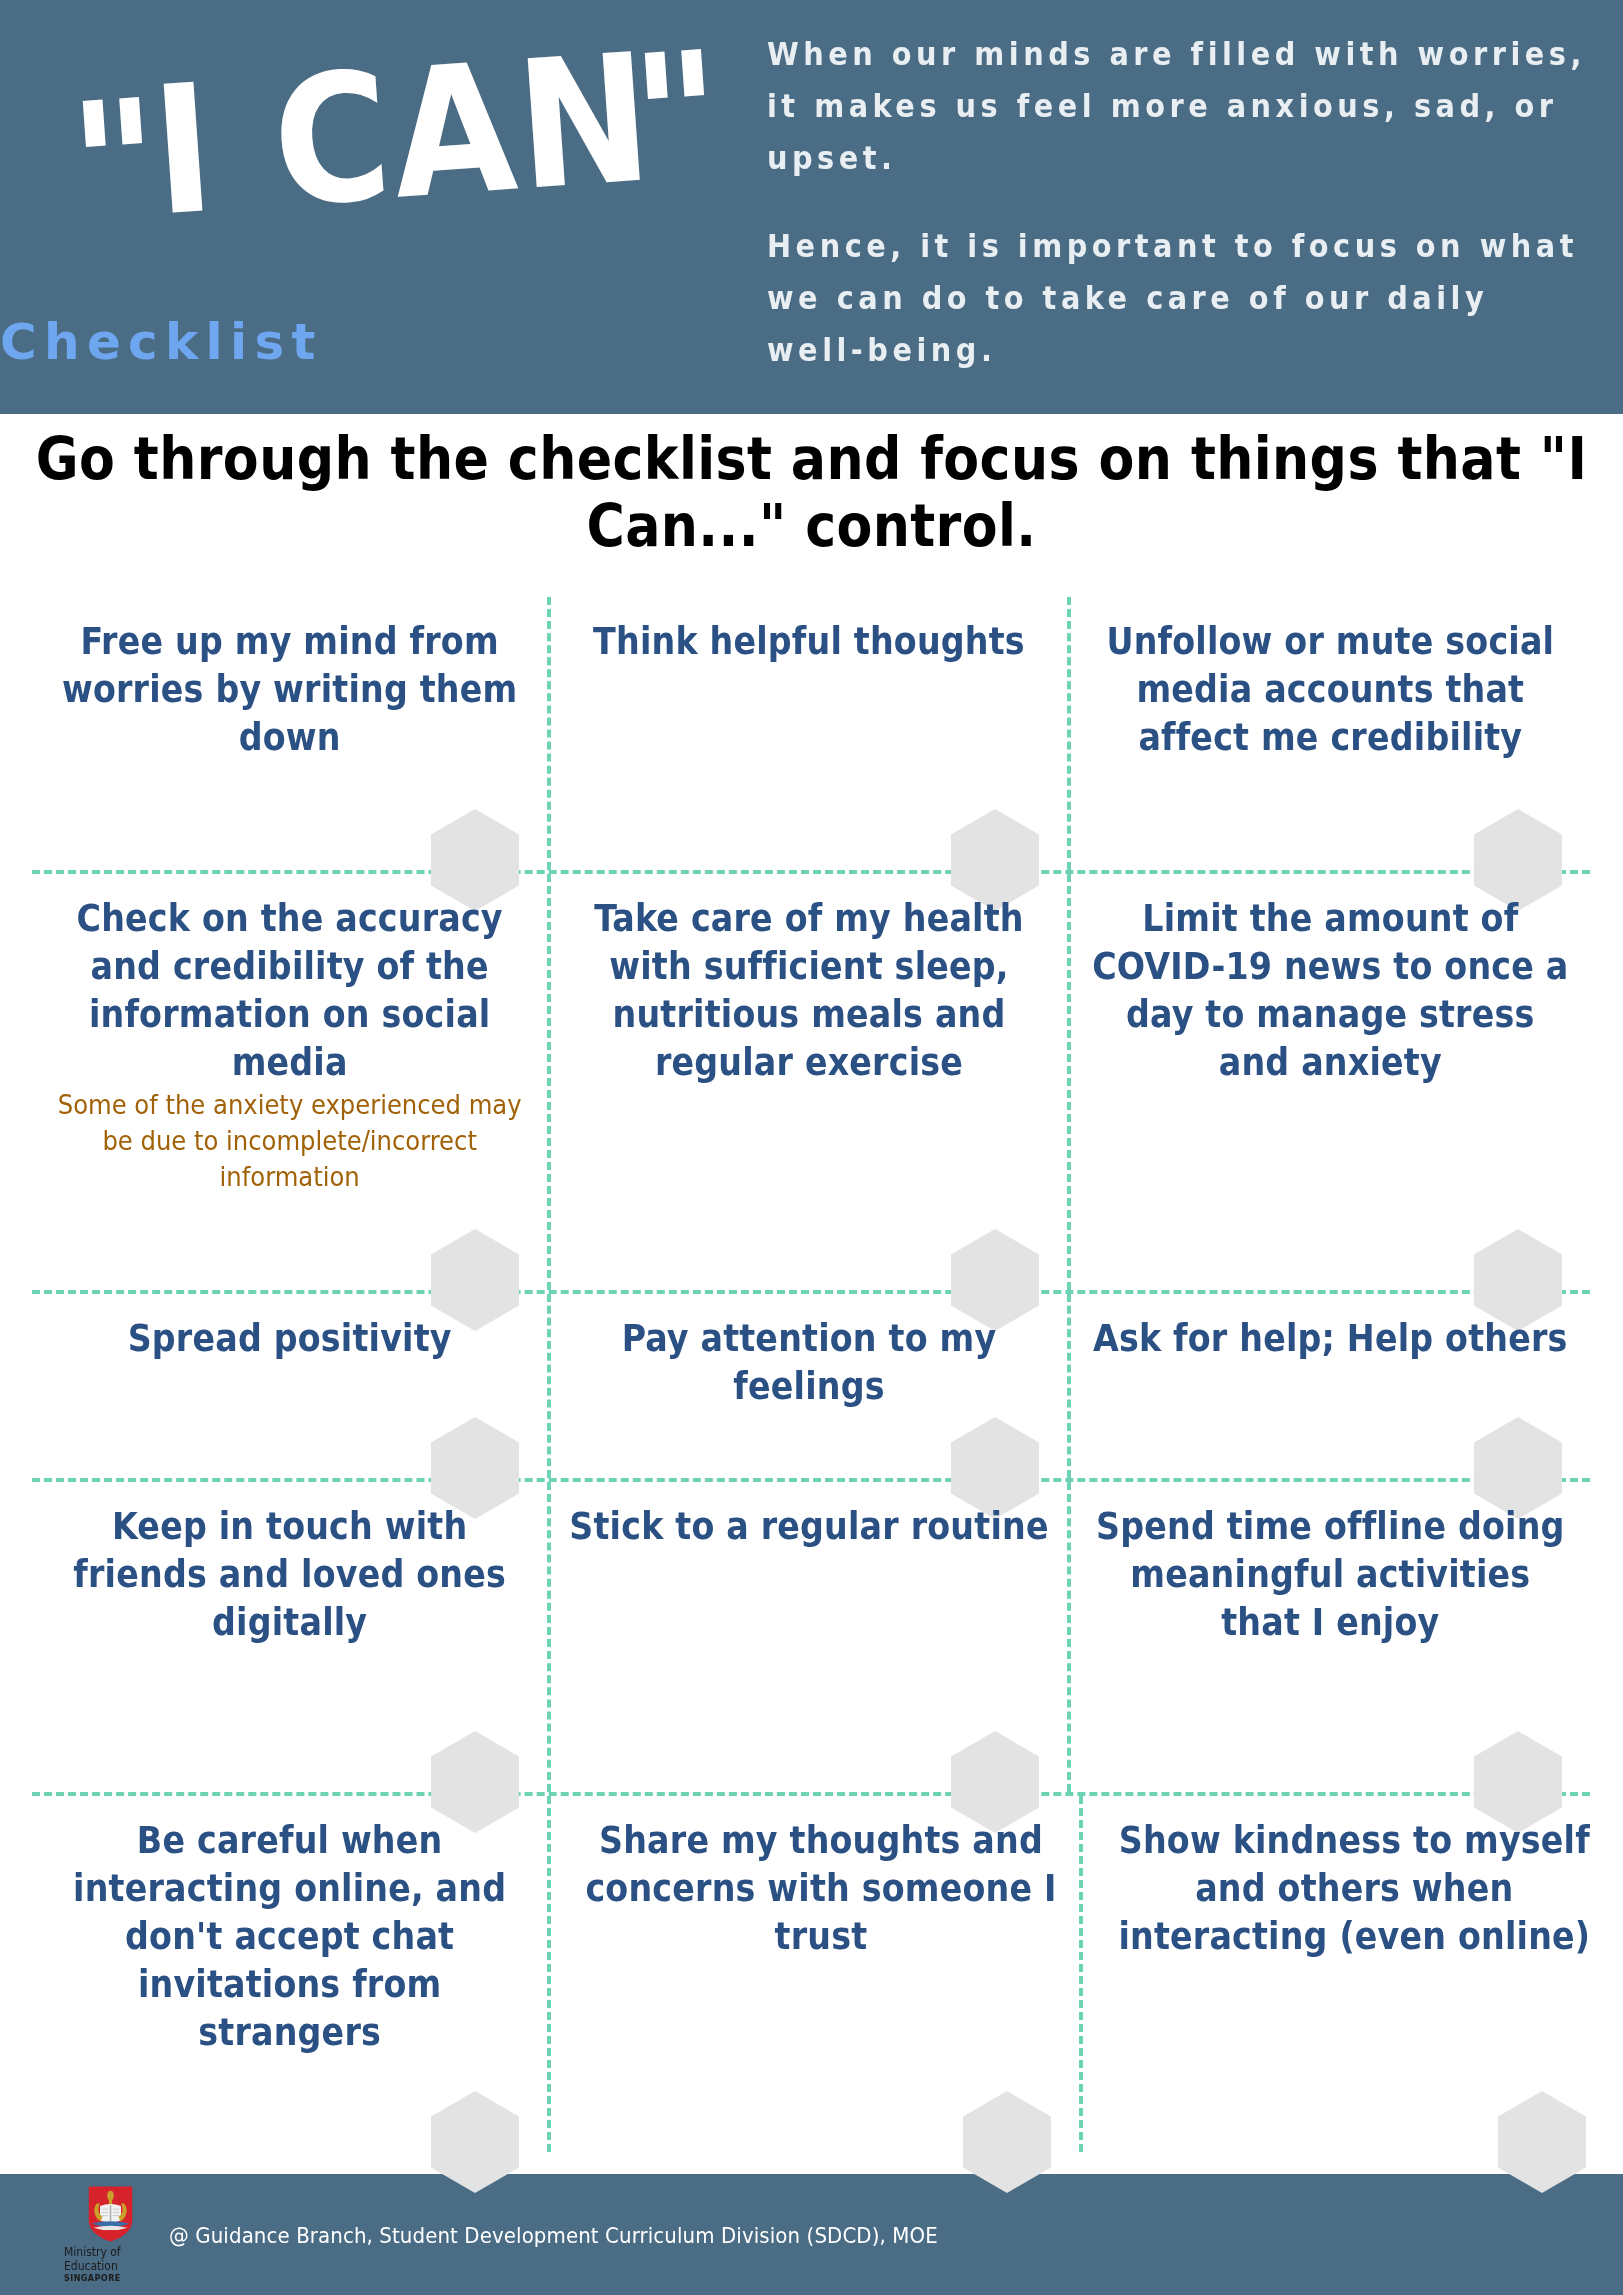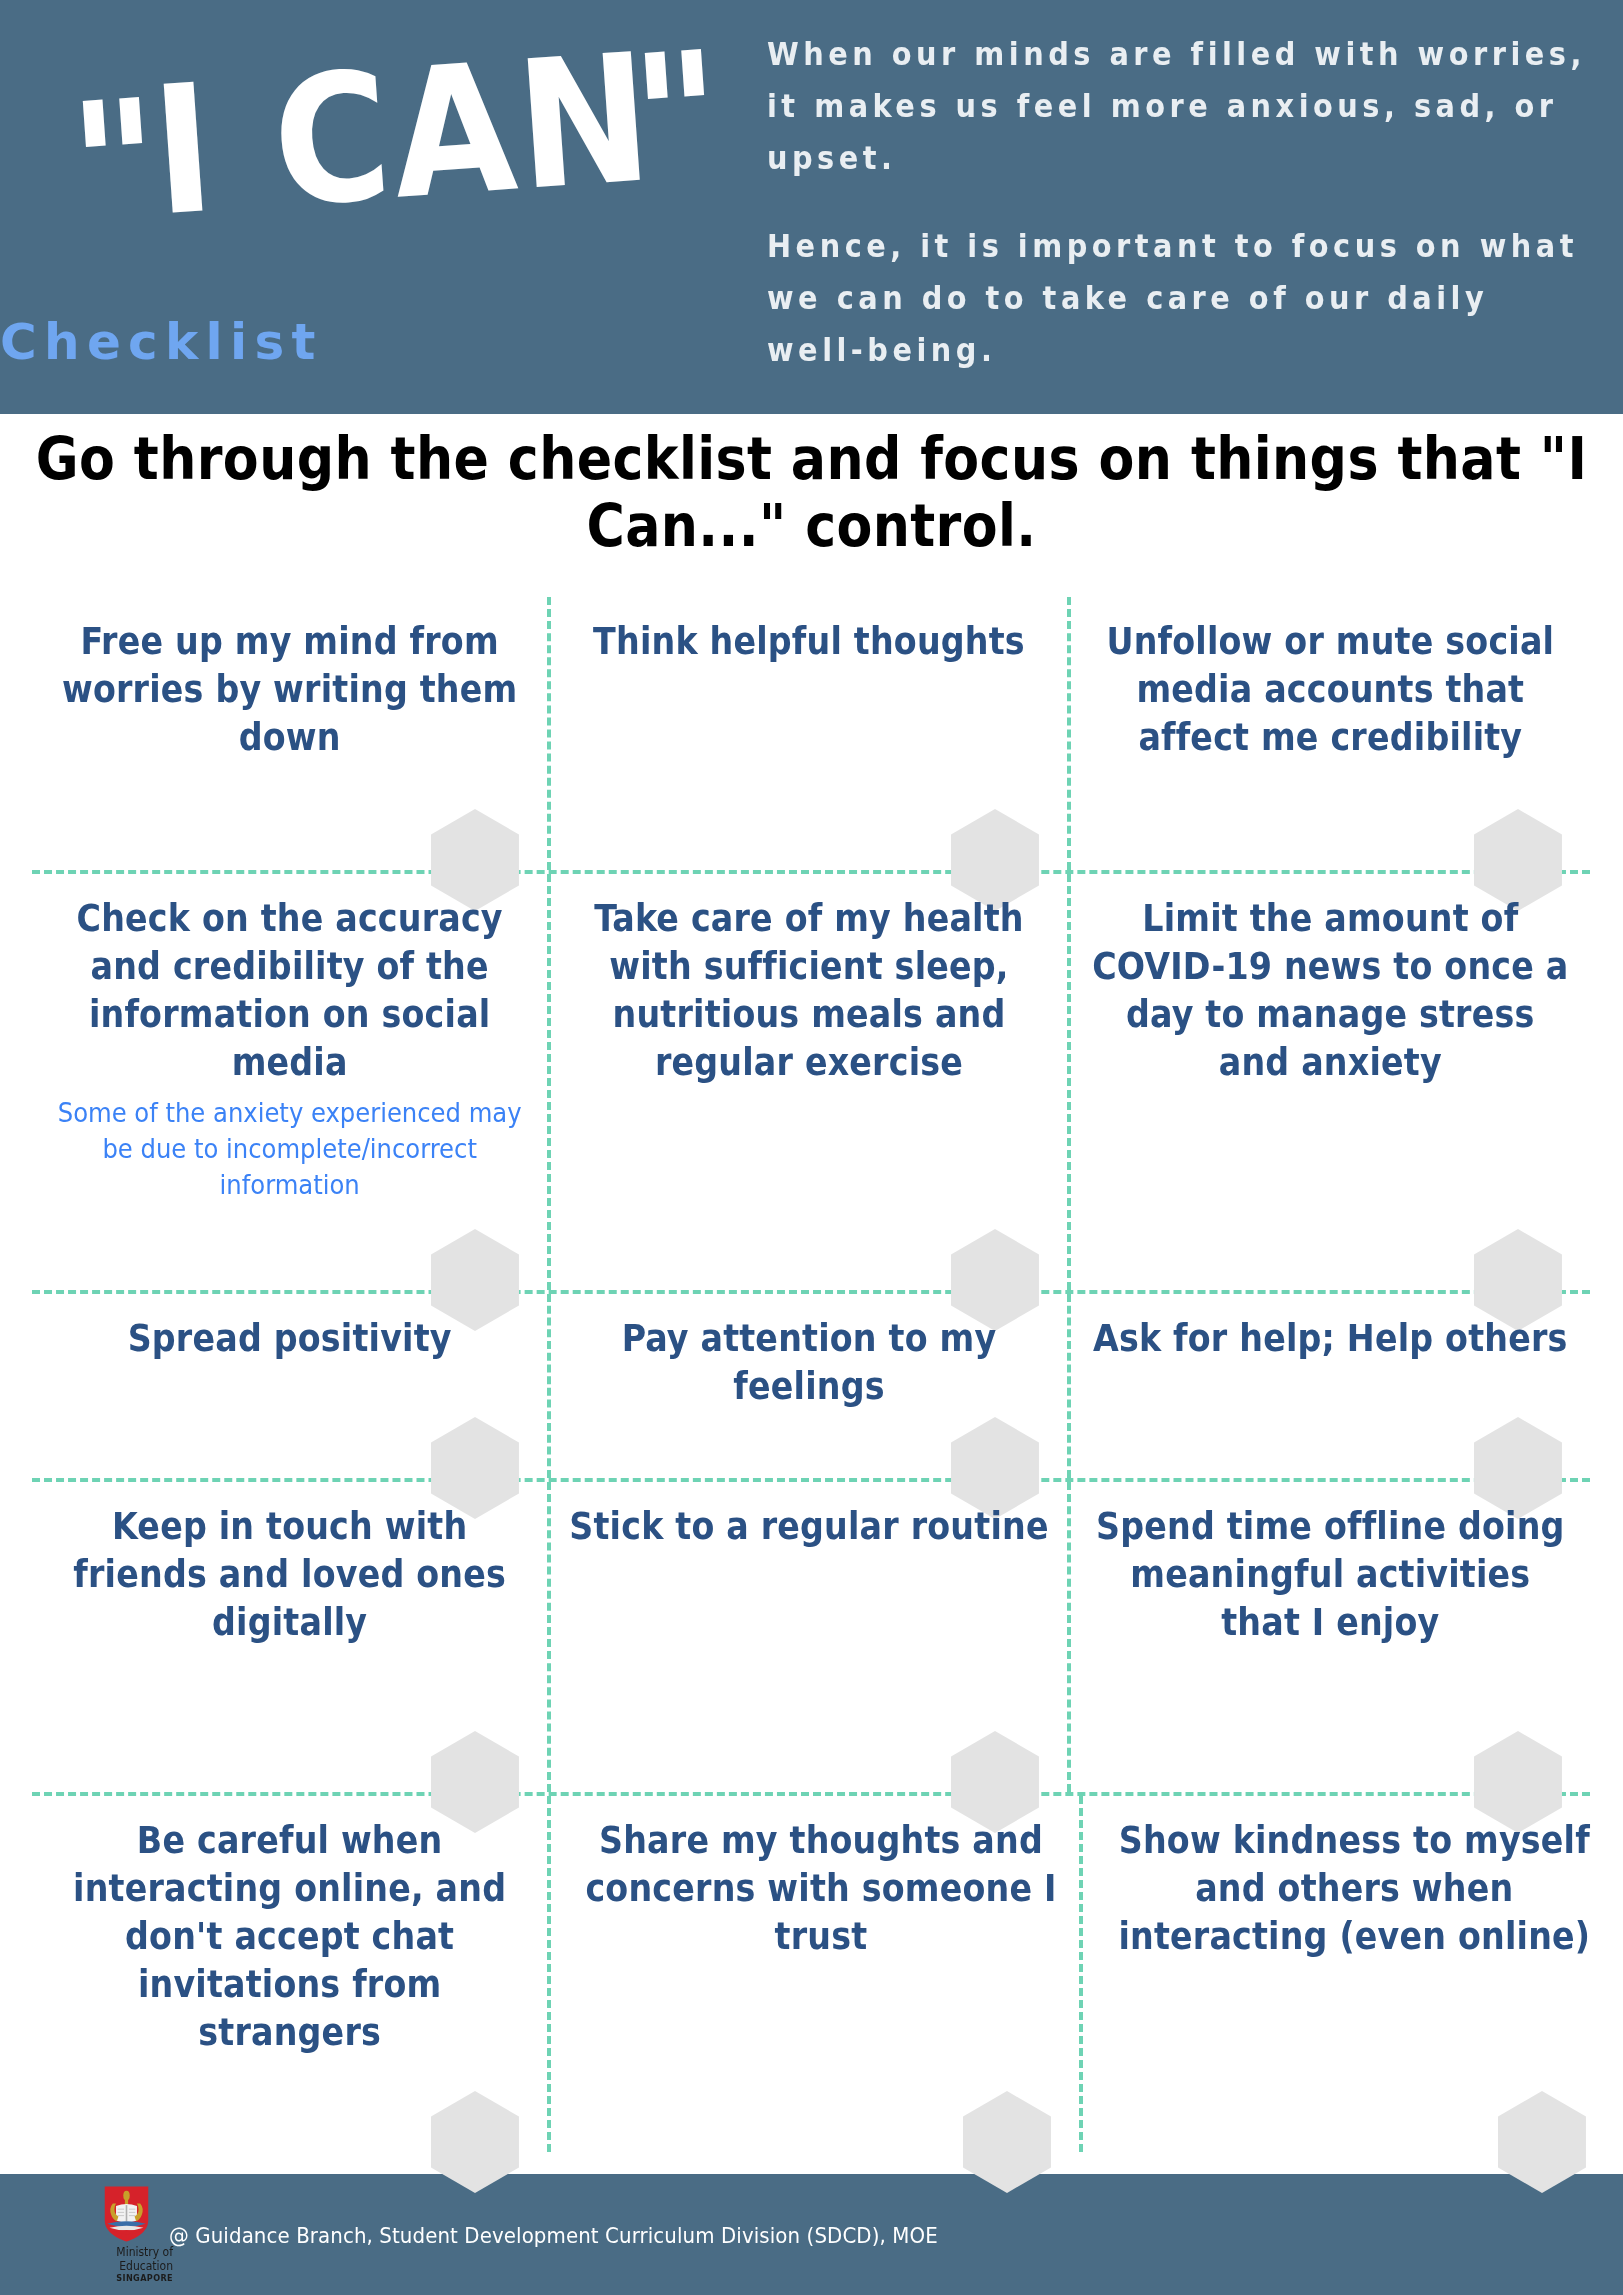--- a/index.html
+++ b/index.html
@@ -136,24 +136,23 @@
     font-size: 37px;
     font-weight: 700;
     color: #2b5184;
     line-height: 1.30;
     letter-spacing: 0.2px;
     font-family: "DejaVu Sans Condensed", "Liberation Sans Narrow", "DejaVu Sans", sans-serif;
     position: relative;
     z-index: 2;
   }
   .cell .cnote {
-    margin-top: 8px;
     font-size: 27px;
     font-weight: 400;
-    color: #3b82f6;
+    color: #a16207;
     line-height: 1.33;
     font-family: "DejaVu Sans Condensed", "Liberation Sans Narrow", "DejaVu Sans", sans-serif;
     position: relative;
     z-index: 2;
   }
   
   .hexbox {
     position: absolute;
     right: 28px;
     bottom: -41px;
@@ -172,23 +171,23 @@
 
   
   .footer {
     position: absolute;
     left: 0; top: 2174px;
     width: 1623px; height: 122px;
     background: #4a6c85;
   }
   .moe-logo {
     position: absolute;
-    left: 80px; top: 11.4px;
+    left: 64px; top: 11.4px;
     width: 93px;
-    text-align: right;
+    text-align: left;
   }
   .crest { display: block; margin: 0 auto; }
   .moe-name {
     margin-top: 2.4px;
     font-size: 12px;
     color: #1c1c1c;
     font-weight: 400;
     line-height: 1.15;
     font-family: "DejaVu Sans Condensed", "DejaVu Sans", sans-serif;
   }

